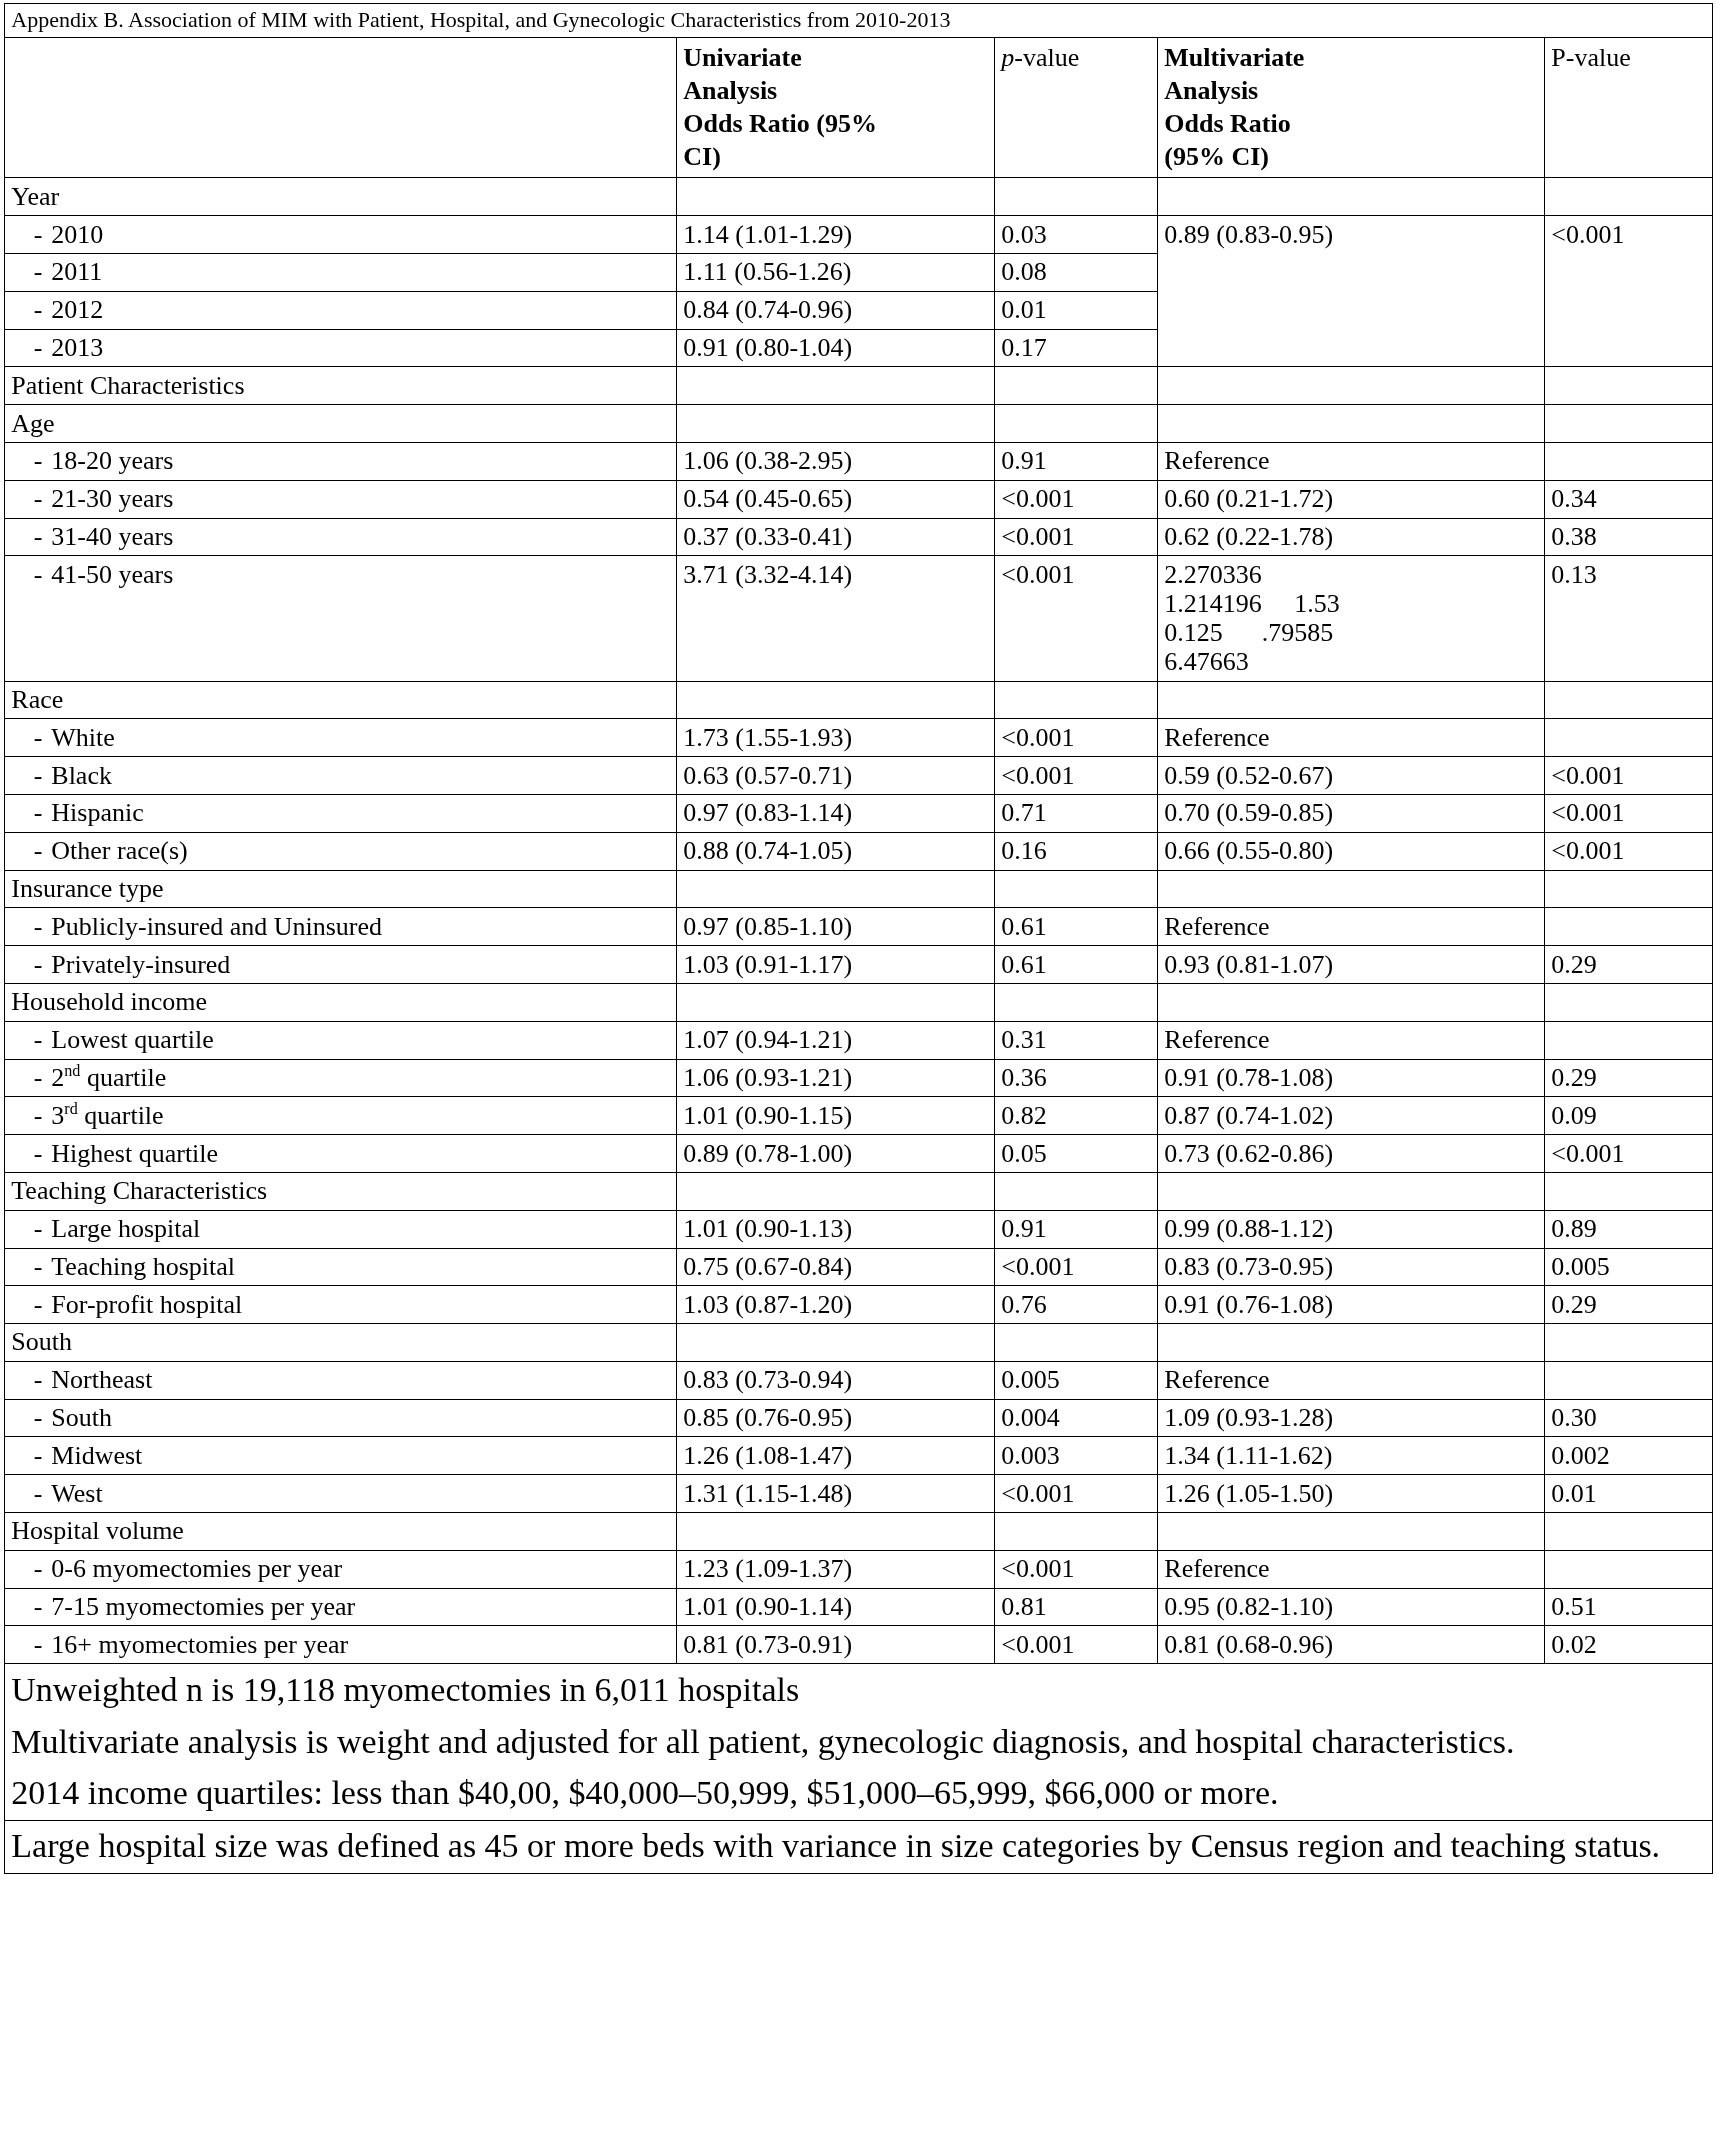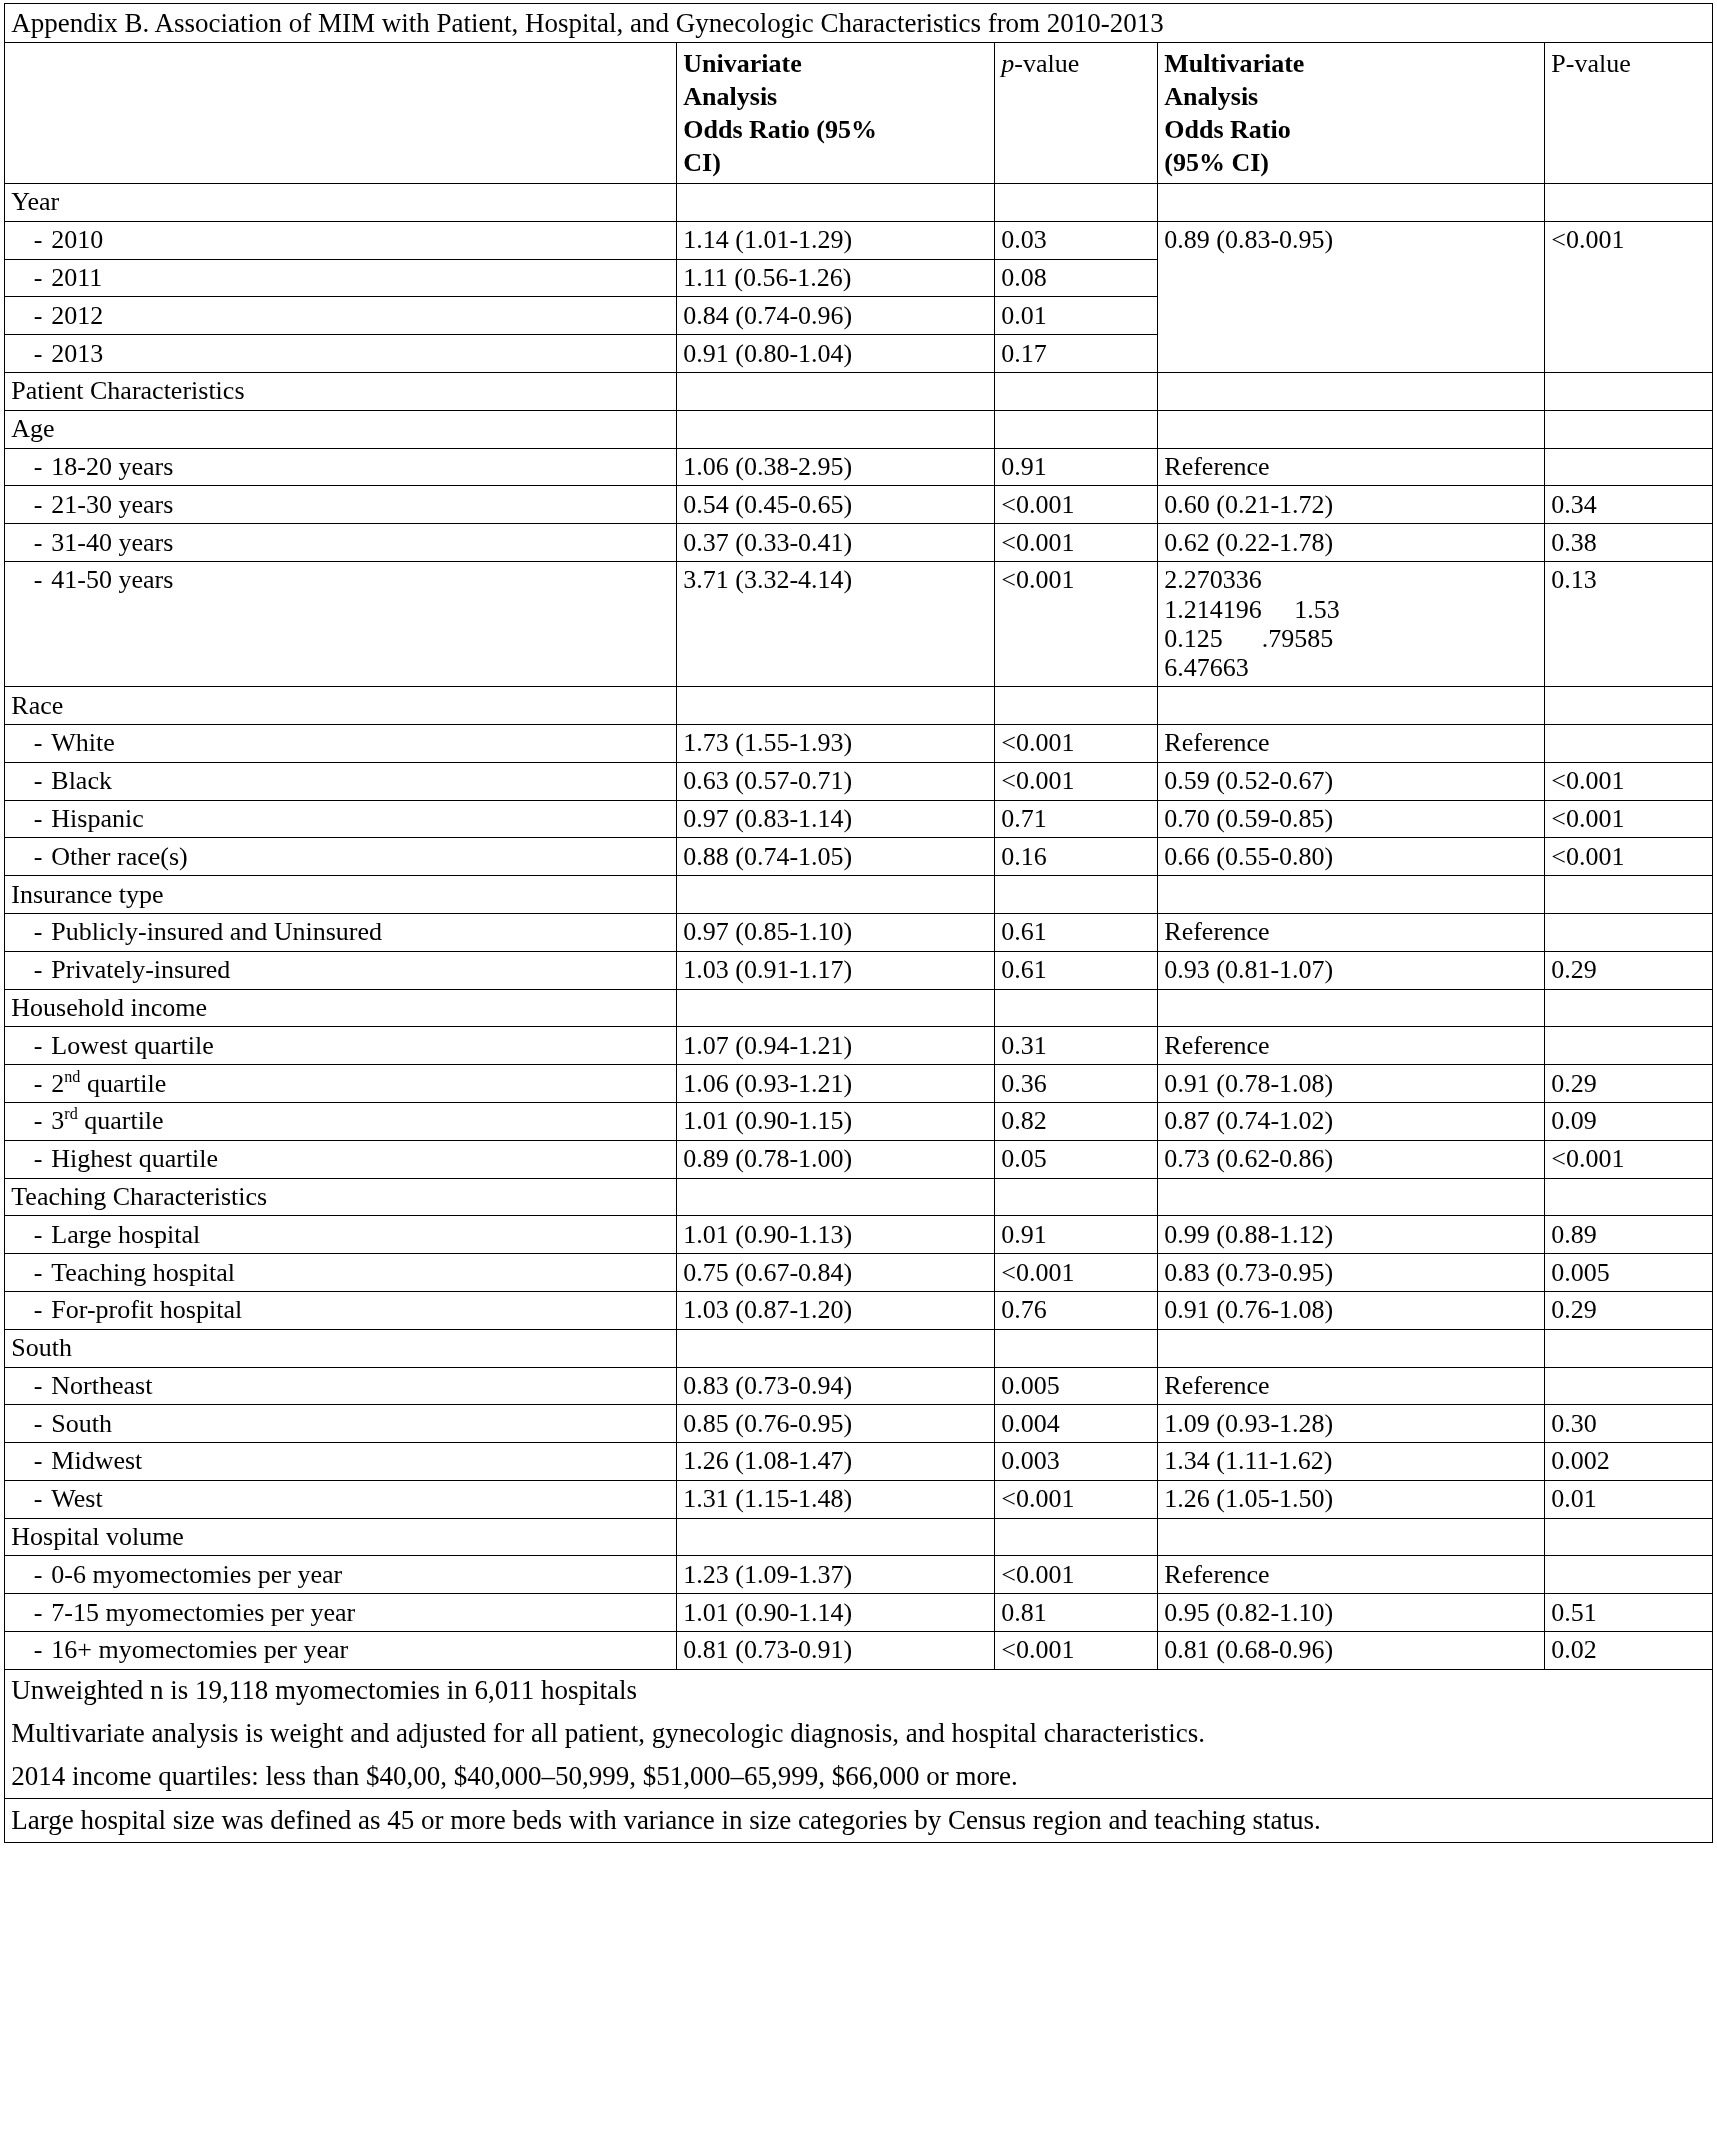--- a/index.html
+++ b/index.html
@@ -34,21 +34,21 @@
     overflow-wrap: break-word;
   }
   
   col.c-label   { width: 672px; }
   col.c-uni     { width: 318px; }
   col.c-pval    { width: 163px; }
   col.c-multi   { width: 387px; }
   col.c-pval2   { width: 168px; }
 
   td.title-cell {
-    font-size: 27px;
+    font-size: 22px;
     padding-left: 6.9px;
     padding-top: 1.7px;
     padding-bottom: 2.6px;
   }
   td.head-cell {
     font-size: 26px;
     line-height: 1.27;
     padding-top: 4.3px;
   }
   td.head-cell .hl { display: block; font-weight: bold; }
@@ -73,21 +73,21 @@
   td.multi-block { padding-left: 7.7px; }
   .mline { display: block; white-space: pre; font-family: Liberation Serif, serif; }
   sup { font-size: 0.62em; vertical-align: super; line-height: 0; font-family: Liberation Serif, serif; }
   .ital { font-style: italic; }
   td.foot {
     border-top: 1.7px solid #000000;
     border-bottom: none;
     border-left: 1.7px solid #000000;
     border-right: 1.7px solid #000000;
     padding: 2.6px 6px 1.7px 6.9px;
-    font-size: 27px;
+    font-size: 34px;
     line-height: 1.30;
   }
   td.foot.mid { border-top: none; border-bottom: none; }
   td.foot.last { border-bottom: 1.7px solid #000000; }
   .row-tall td { height: 41px; }
 </style>
 </head>
 <body>
 
 <div id="sheet">

